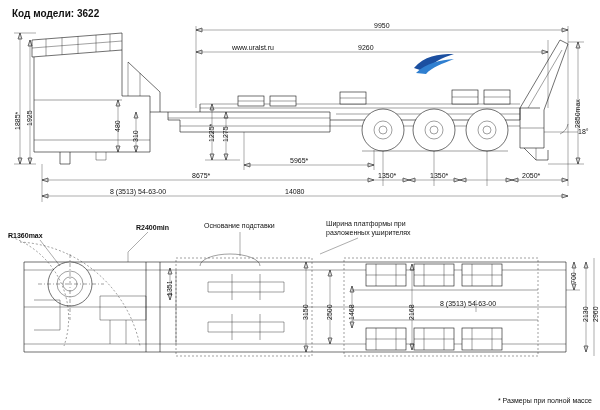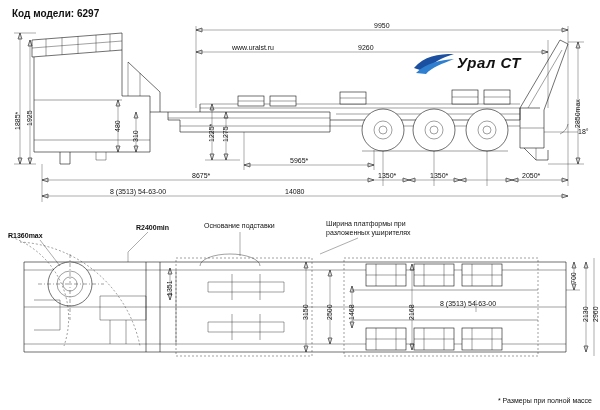--- a/index.html
+++ b/index.html
@@ -17,21 +17,21 @@
   .ext{stroke:#111;stroke-width:.35;fill:none;}
   .wh{fill:#ffffff;stroke:#111;stroke-width:.6;}
   .logo{position:absolute;left:412px;top:52px;width:110px;height:26px;}
   .logo .lt{position:absolute;left:45px;top:2px;font-size:15px;font-weight:bold;font-style:italic;
             letter-spacing:.5px;color:#111;}
   .note{position:absolute;right:8px;bottom:6px;font-size:7px;}
 </style>
 </head>
 <body>
 
-<div id="title">Код модели: 6297</div>
+<div id="title">Код модели: 3622</div>
 
 <svg width="600" height="410">
 
   <g>
     <path class="ln" d="M32 40 L122 33 L122 50 L32 57 Z"></path>
     <path class="thin" d="M32 48 L122 41"></path>
     <path class="thin" d="M46 38.9 L46 55.9 M62 37.6 L62 54.6 M78 36.4 L78 53.4 M96 35 L96 52 M110 34 L110 51"></path>
   </g>
 
   <g>
@@ -259,21 +259,20 @@
     <path class="ext" d="M476 300 L476 312"></path>
   </g>
 
 </svg>
 
 <div class="logo">
   <svg width="44" height="24" viewBox="0 0 44 24">
     <path d="M2 16 C12 4 26 2 42 2 C30 6 20 10 14 20 Z" fill="#1b4fa0"></path>
     <path d="M4 21 C14 11 28 8 42 7 C30 12 20 15 14 22 Z" fill="#2f7fd0"></path>
   </svg>
-  <div class="lt">Урал СТ</div>
 </div>
 
 <div class="lbl" style="left:374px;top:22px;">9950</div>
 <div class="lbl" style="left:358px;top:44px;">9260</div>
 <div class="lbl" style="left:232px;top:44px;">www.uralst.ru</div>
 
 <div class="lbl rot" style="left:14px;top:130px;transform:rotate(-90deg);">1885*</div>
 <div class="lbl rot" style="left:26px;top:126px;transform:rotate(-90deg);">1925</div>
 <div class="lbl rot" style="left:114px;top:132px;transform:rotate(-90deg);">480</div>
 <div class="lbl rot" style="left:132px;top:142px;transform:rotate(-90deg);">310</div>

